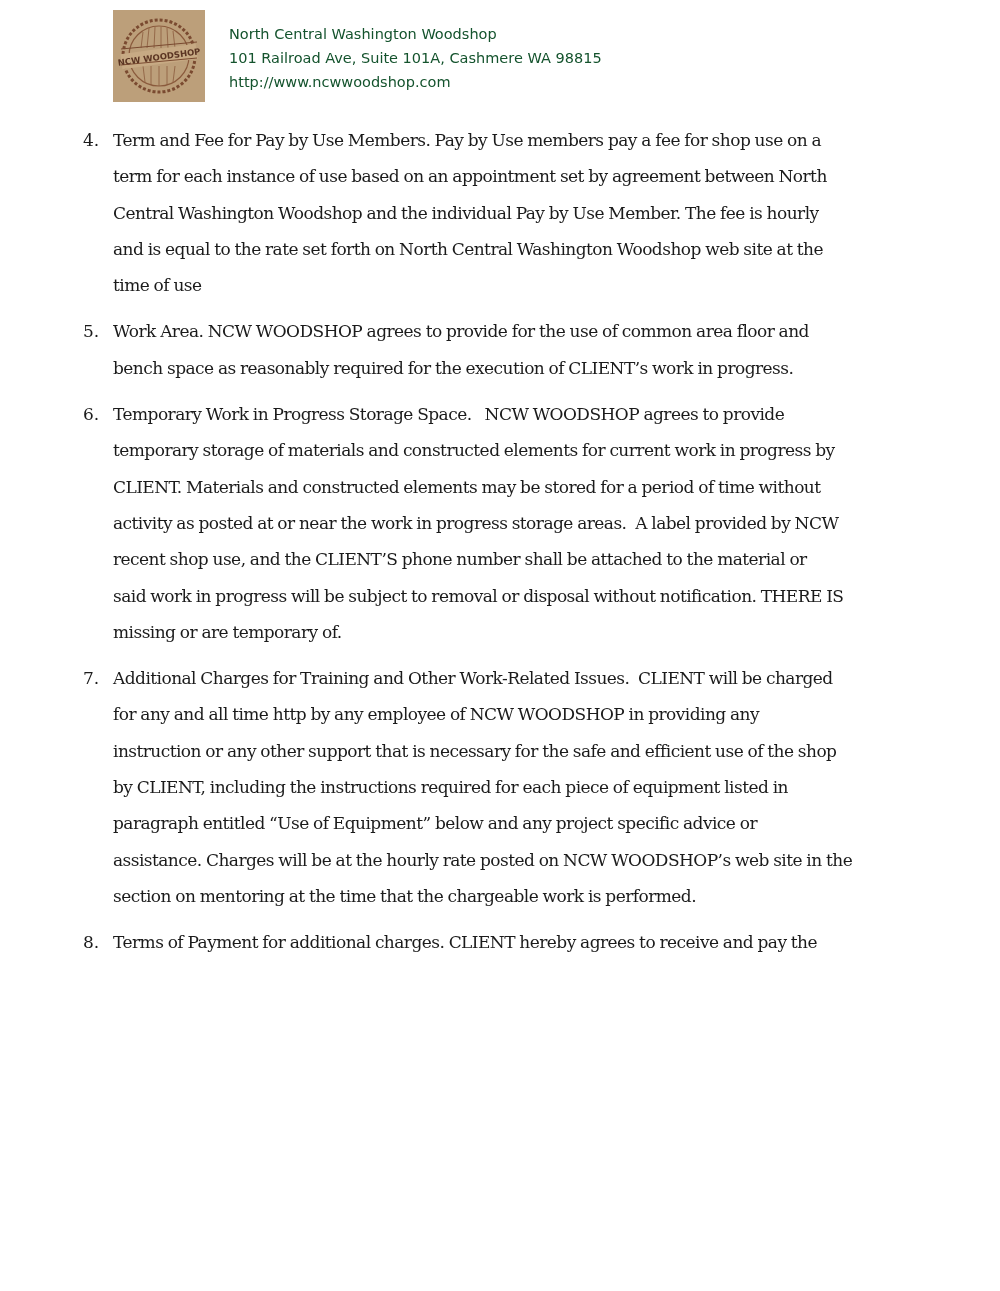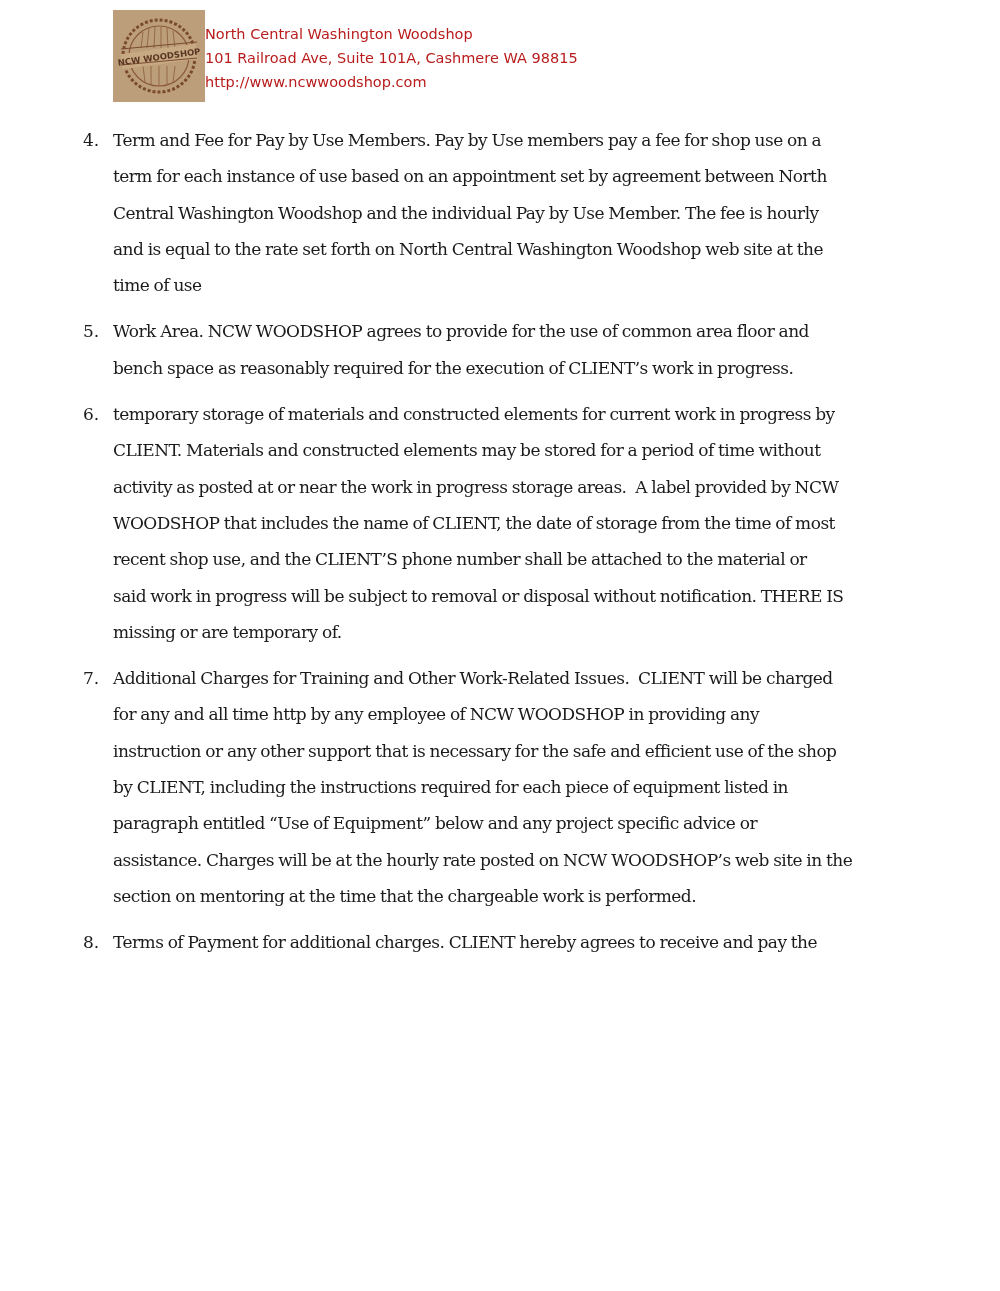--- a/index.html
+++ b/index.html
@@ -1,20 +1,20 @@
 <!DOCTYPE html>
 <html><head>
 <meta charset="utf-8">
 <style>
   html, body { margin: 0; padding: 0; background: #ffffff; }
   body { width: 1000px; height: 1291px; position: relative; overflow: hidden; color: #1a1a1a; }
   .header { position: absolute; left: 113px; top: 10px; height: 92px; display: flex; align-items: flex-start; }
   .logo { width: 92px; height: 92px; background: #bc9f7a; position: relative; }
   .logo svg { position: absolute; left: 0; top: 0; }
-  .header-text { margin-left: 0; margin-top: 12px; font-family: "DejaVu Sans", sans-serif; font-size: 14.5px; line-height: 24px; color: #b91c1c; }
+  .header-text { margin-left: 24px; margin-top: 12px; font-family: "DejaVu Sans", sans-serif; font-size: 14.5px; line-height: 24px; color: #14532d; }
   .header-text div { white-space: nowrap; }
   .content { position: absolute; left: 83px; top: 122px; width: 820px; font-family: "DejaVu Serif", serif; font-size: 17px; line-height: 36.3px; color: #1b1b1b; }
   .item { display: flex; margin-bottom: 10px; }
   .num { width: 30px; flex: 0 0 30px; }
   .body { flex: 1; letter-spacing: -0.55px; word-spacing: -0.5px; }
   .line { display: block; white-space: nowrap; }
   .b { font-weight: normal; }
 </style>
 </head>
 <body>
@@ -67,24 +67,24 @@
     <div class="num">5.</div>
     <div class="body">
       <span class="line"><span class="b">Work Area</span><span>. NCW WOODSHOP agrees to provide for the use of common area floor and</span></span>
       <span class="line">bench space as reasonably required for the execution of CLIENT’s work in progress.</span>
     </div>
   </div>
 
   <div class="item">
     <div class="num">6.</div>
     <div class="body">
+      <span class="line" style="white-space:pre"><span class="b">Temporary Work in Progress Storage Space.</span><span>   NCW WOODSHOP agrees to provide</span></span>
       <span class="line">temporary storage of materials and constructed elements for current work in progress by</span>
       <span class="line">CLIENT. Materials and constructed elements may be stored for a period of time without</span>
       <span class="line" style="white-space:pre">activity as posted at or near the work in progress storage areas.  A label provided by NCW</span>
-      <span class="line">WOODSHOP that includes the name of CLIENT, the date of storage from the time of most</span>
       <span class="line">recent shop use, and the CLIENT’S phone number shall be attached to the material or</span>
       <span class="line">said work in progress will be subject to removal or disposal without notification. THERE IS</span>
       <span class="line">missing or are temporary of.</span>
     </div>
   </div>
 
   <div class="item">
     <div class="num">7.</div>
     <div class="body">
       <span class="line" style="white-space:pre"><span class="b">Additional Charges for Training and Other Work-Related Issues.</span><span>  CLIENT will be charged</span></span>

